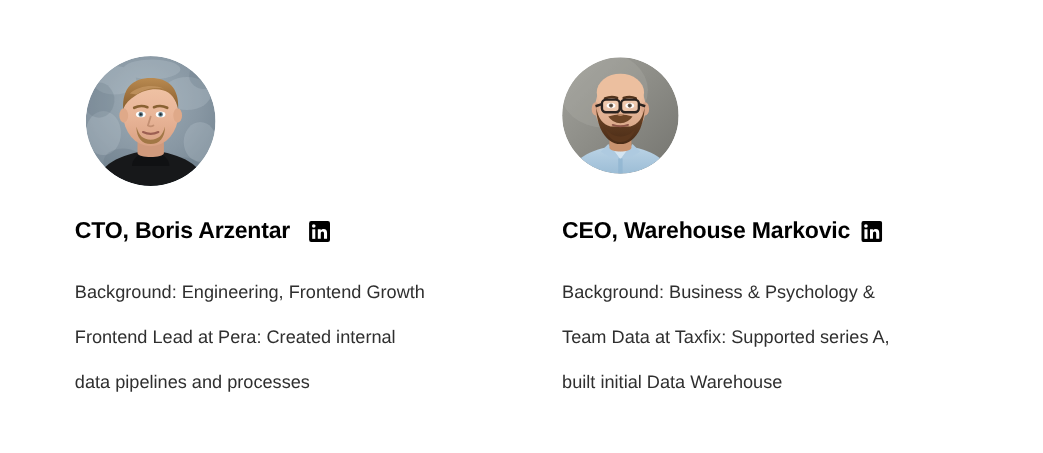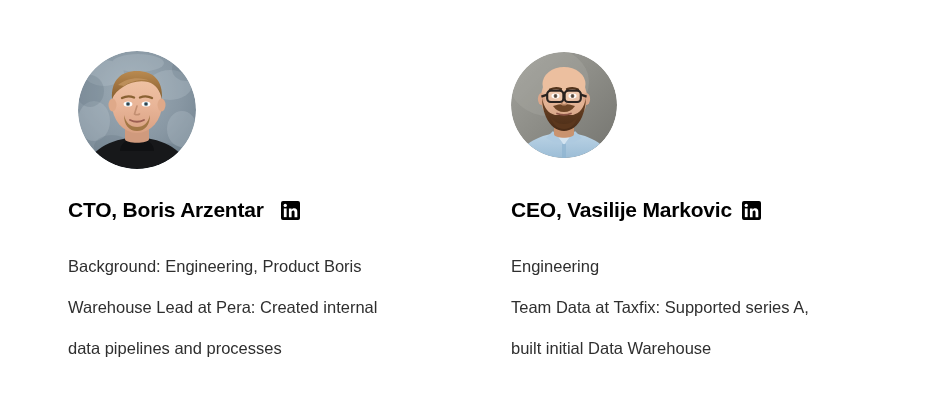--- a/index.html
+++ b/index.html
@@ -179,22 +179,22 @@
         <svg viewBox="0 0 24 24" xmlns="http://www.w3.org/2000/svg">
           <rect x="0" y="0" width="24" height="24" rx="2.5" fill="#000000"></rect>
           <rect x="3.6" y="9.4" width="3.5" height="11" fill="#ffffff"></rect>
           <circle cx="5.35" cy="5.6" r="2.1" fill="#ffffff"></circle>
           <path d="M10 9.4 h3.35 v1.5 c0.75 -1.25 2.1 -1.8 3.5 -1.8 c2.55 0 3.75 1.65 3.75 4.5 v6.8 h-3.5 v-6.1 c0 -1.5 -0.55 -2.35 -1.8 -2.35 c-1.3 0 -1.9 0.9 -1.9 2.45 v6 h-3.4 z" fill="#ffffff"></path>
         </svg>
       </span>
     </div>
 
     <div class="bio">
-      <span class="bio-line">Background: Engineering, Product Boris</span>
-      <span class="bio-line">Warehouse Lead at Pera: Created internal</span>
+      <span class="bio-line">Background: Engineering, Frontend Growth</span>
+      <span class="bio-line">Frontend Lead at Pera: Created internal</span>
       <span class="bio-line">data pipelines and processes</span>
       
       
     </div>
   </div>
 
   <div class="profile-card right">
 
     <div class="avatar avatar-right">
       <svg viewBox="0 0 106 106" xmlns="http://www.w3.org/2000/svg">
@@ -270,33 +270,33 @@
           </g>
           <g fill="#ffffff" opacity="0.16">
             <rect x="37.4" y="39.8" width="13.8" height="9" rx="3"></rect>
             <rect x="54.8" y="39.8" width="13.8" height="9" rx="3"></rect>
           </g>
         </g>
       </svg>
     </div>
 
     <div class="name-row">
-      <span class="name-text">CEO, Vasilije Markovic</span>
+      <span class="name-text">CEO, Warehouse Markovic</span>
       <span class="li-badge">
         <svg viewBox="0 0 24 24" xmlns="http://www.w3.org/2000/svg">
           <rect x="0" y="0" width="24" height="24" rx="2.5" fill="#000000"></rect>
           <rect x="3.6" y="9.4" width="3.5" height="11" fill="#ffffff"></rect>
           <circle cx="5.35" cy="5.6" r="2.1" fill="#ffffff"></circle>
           <path d="M10 9.4 h3.35 v1.5 c0.75 -1.25 2.1 -1.8 3.5 -1.8 c2.55 0 3.75 1.65 3.75 4.5 v6.8 h-3.5 v-6.1 c0 -1.5 -0.55 -2.35 -1.8 -2.35 c-1.3 0 -1.9 0.9 -1.9 2.45 v6 h-3.4 z" fill="#ffffff"></path>
         </svg>
       </span>
     </div>
 
     <div class="bio">
-      <span class="bio-line">Engineering</span>
+      <span class="bio-line">Background: Business &amp; Psychology &amp;</span>
       <span class="bio-line">Team Data at Taxfix: Supported series A,</span>
       <span class="bio-line">built initial Data Warehouse</span>
       
       
       
       
     </div>
   </div>
 
 </div>

